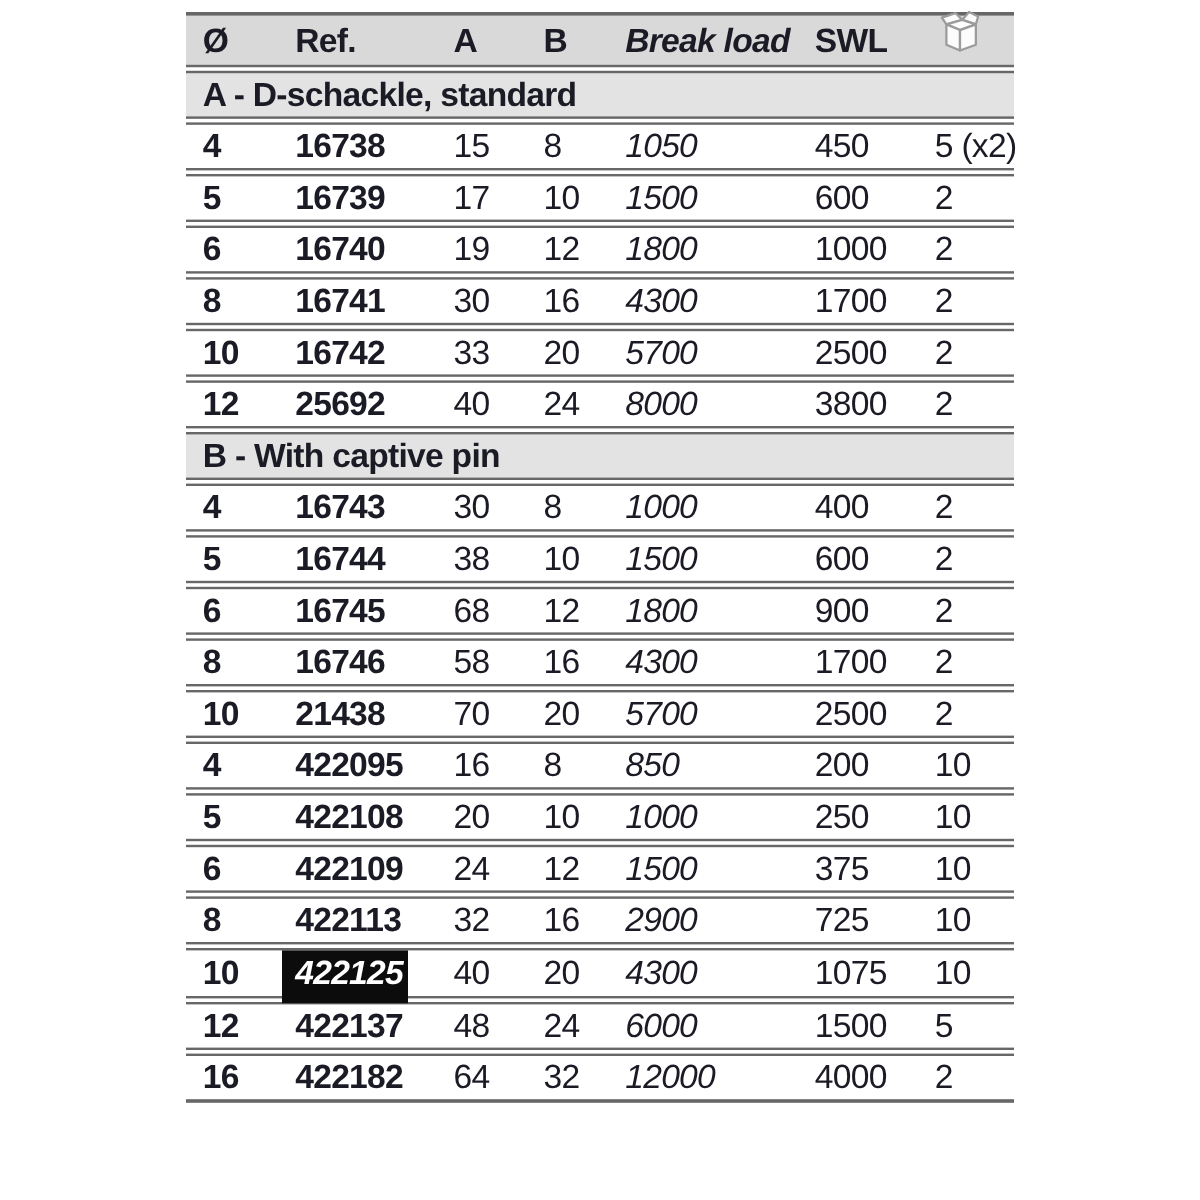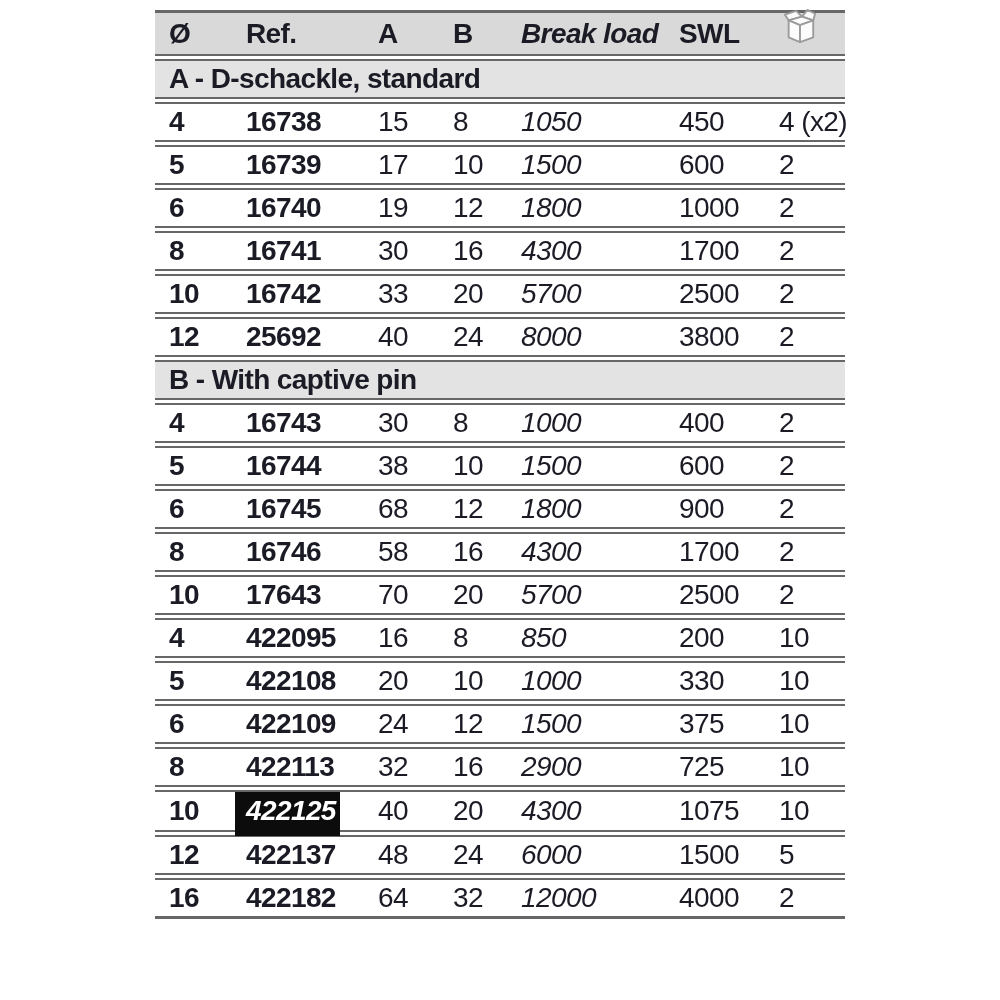--- a/index.html
+++ b/index.html
@@ -116,21 +116,21 @@
         <tr class="section-row">
           <td colspan="7">A - D-schackle, standard</td>
         </tr>
         <tr>
           <td class="c-dia">4</td>
           <td class="c-ref">16738</td>
           <td class="c-a">15</td>
           <td class="c-b">8</td>
           <td class="c-break-load">1050</td>
           <td class="c-swl">450</td>
-          <td class="c-qty">4 (x2)</td>
+          <td class="c-qty">5 (x2)</td>
         </tr>
         <tr>
           <td class="c-dia">5</td>
           <td class="c-ref">16739</td>
           <td class="c-a">17</td>
           <td class="c-b">10</td>
           <td class="c-break-load">1500</td>
           <td class="c-swl">600</td>
           <td class="c-qty">2</td>
         </tr>
@@ -204,21 +204,21 @@
           <td class="c-dia">8</td>
           <td class="c-ref">16746</td>
           <td class="c-a">58</td>
           <td class="c-b">16</td>
           <td class="c-break-load">4300</td>
           <td class="c-swl">1700</td>
           <td class="c-qty">2</td>
         </tr>
         <tr>
           <td class="c-dia">10</td>
-          <td class="c-ref">17643</td>
+          <td class="c-ref">21438</td>
           <td class="c-a">70</td>
           <td class="c-b">20</td>
           <td class="c-break-load">5700</td>
           <td class="c-swl">2500</td>
           <td class="c-qty">2</td>
         </tr>
         <tr>
           <td class="c-dia">4</td>
           <td class="c-ref">422095</td>
           <td class="c-a">16</td>
@@ -226,21 +226,21 @@
           <td class="c-break-load">850</td>
           <td class="c-swl">200</td>
           <td class="c-qty">10</td>
         </tr>
         <tr>
           <td class="c-dia">5</td>
           <td class="c-ref">422108</td>
           <td class="c-a">20</td>
           <td class="c-b">10</td>
           <td class="c-break-load">1000</td>
-          <td class="c-swl">330</td>
+          <td class="c-swl">250</td>
           <td class="c-qty">10</td>
         </tr>
         <tr>
           <td class="c-dia">6</td>
           <td class="c-ref">422109</td>
           <td class="c-a">24</td>
           <td class="c-b">12</td>
           <td class="c-break-load">1500</td>
           <td class="c-swl">375</td>
           <td class="c-qty">10</td>

